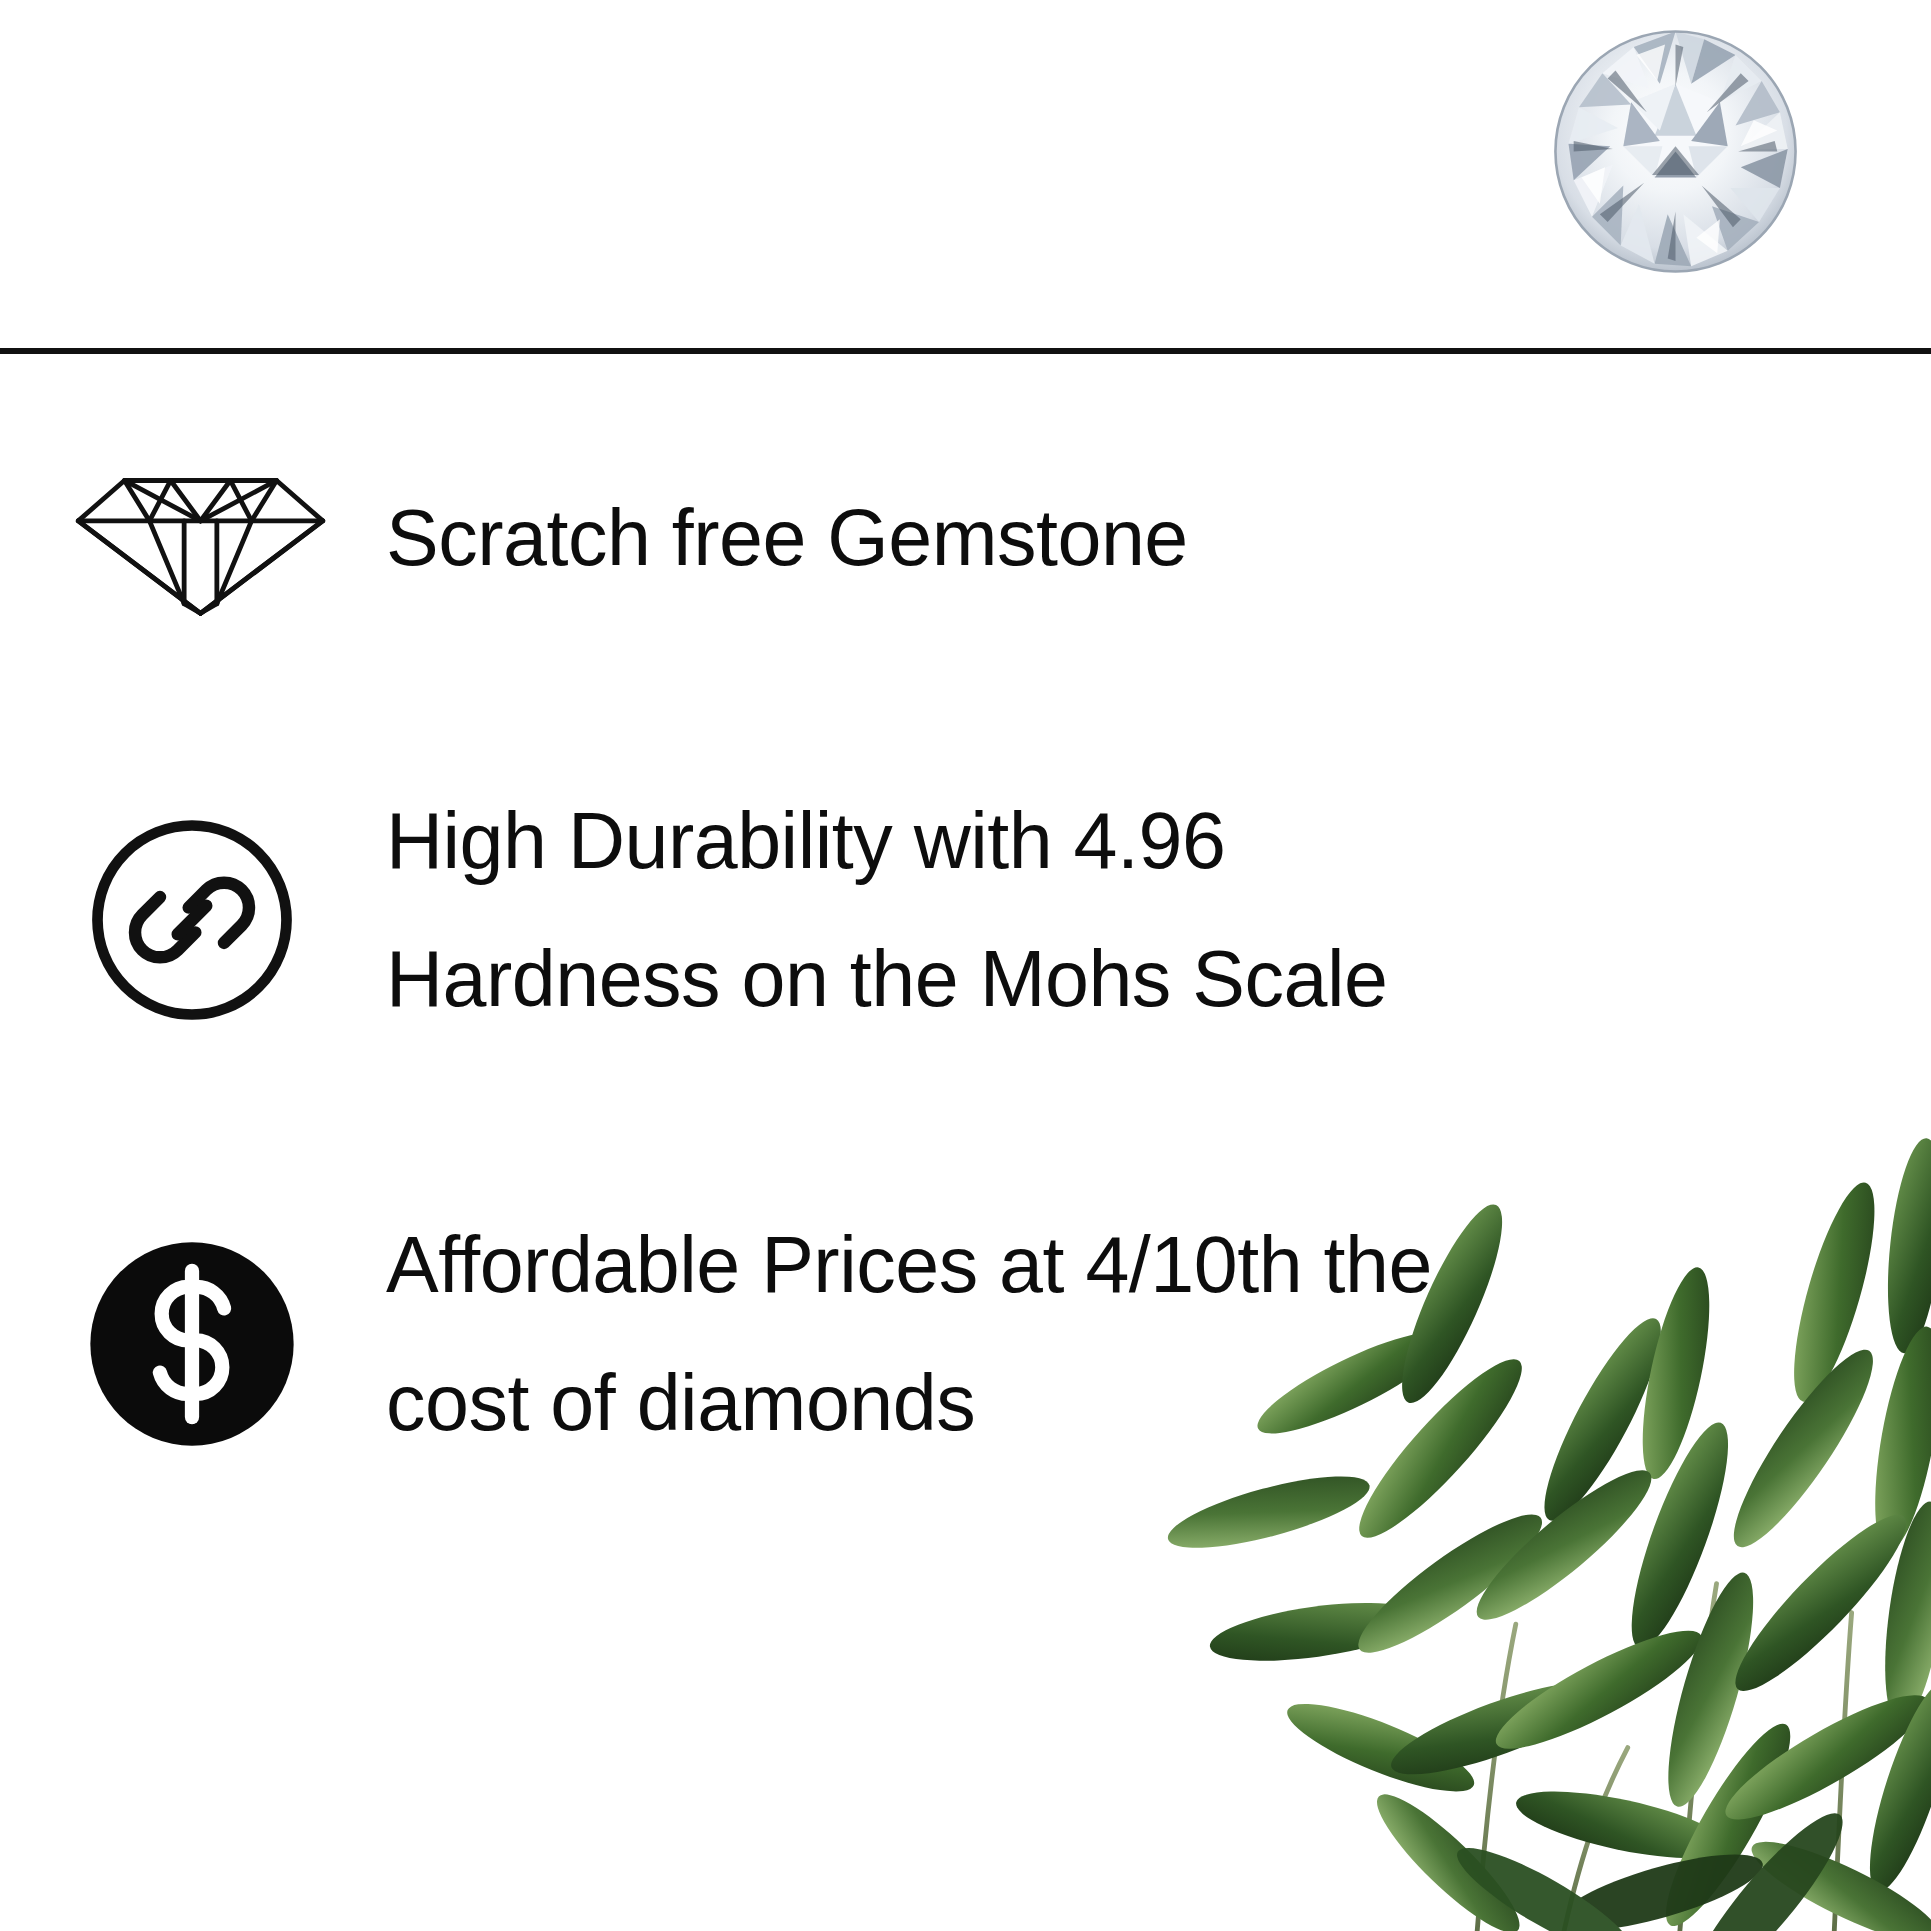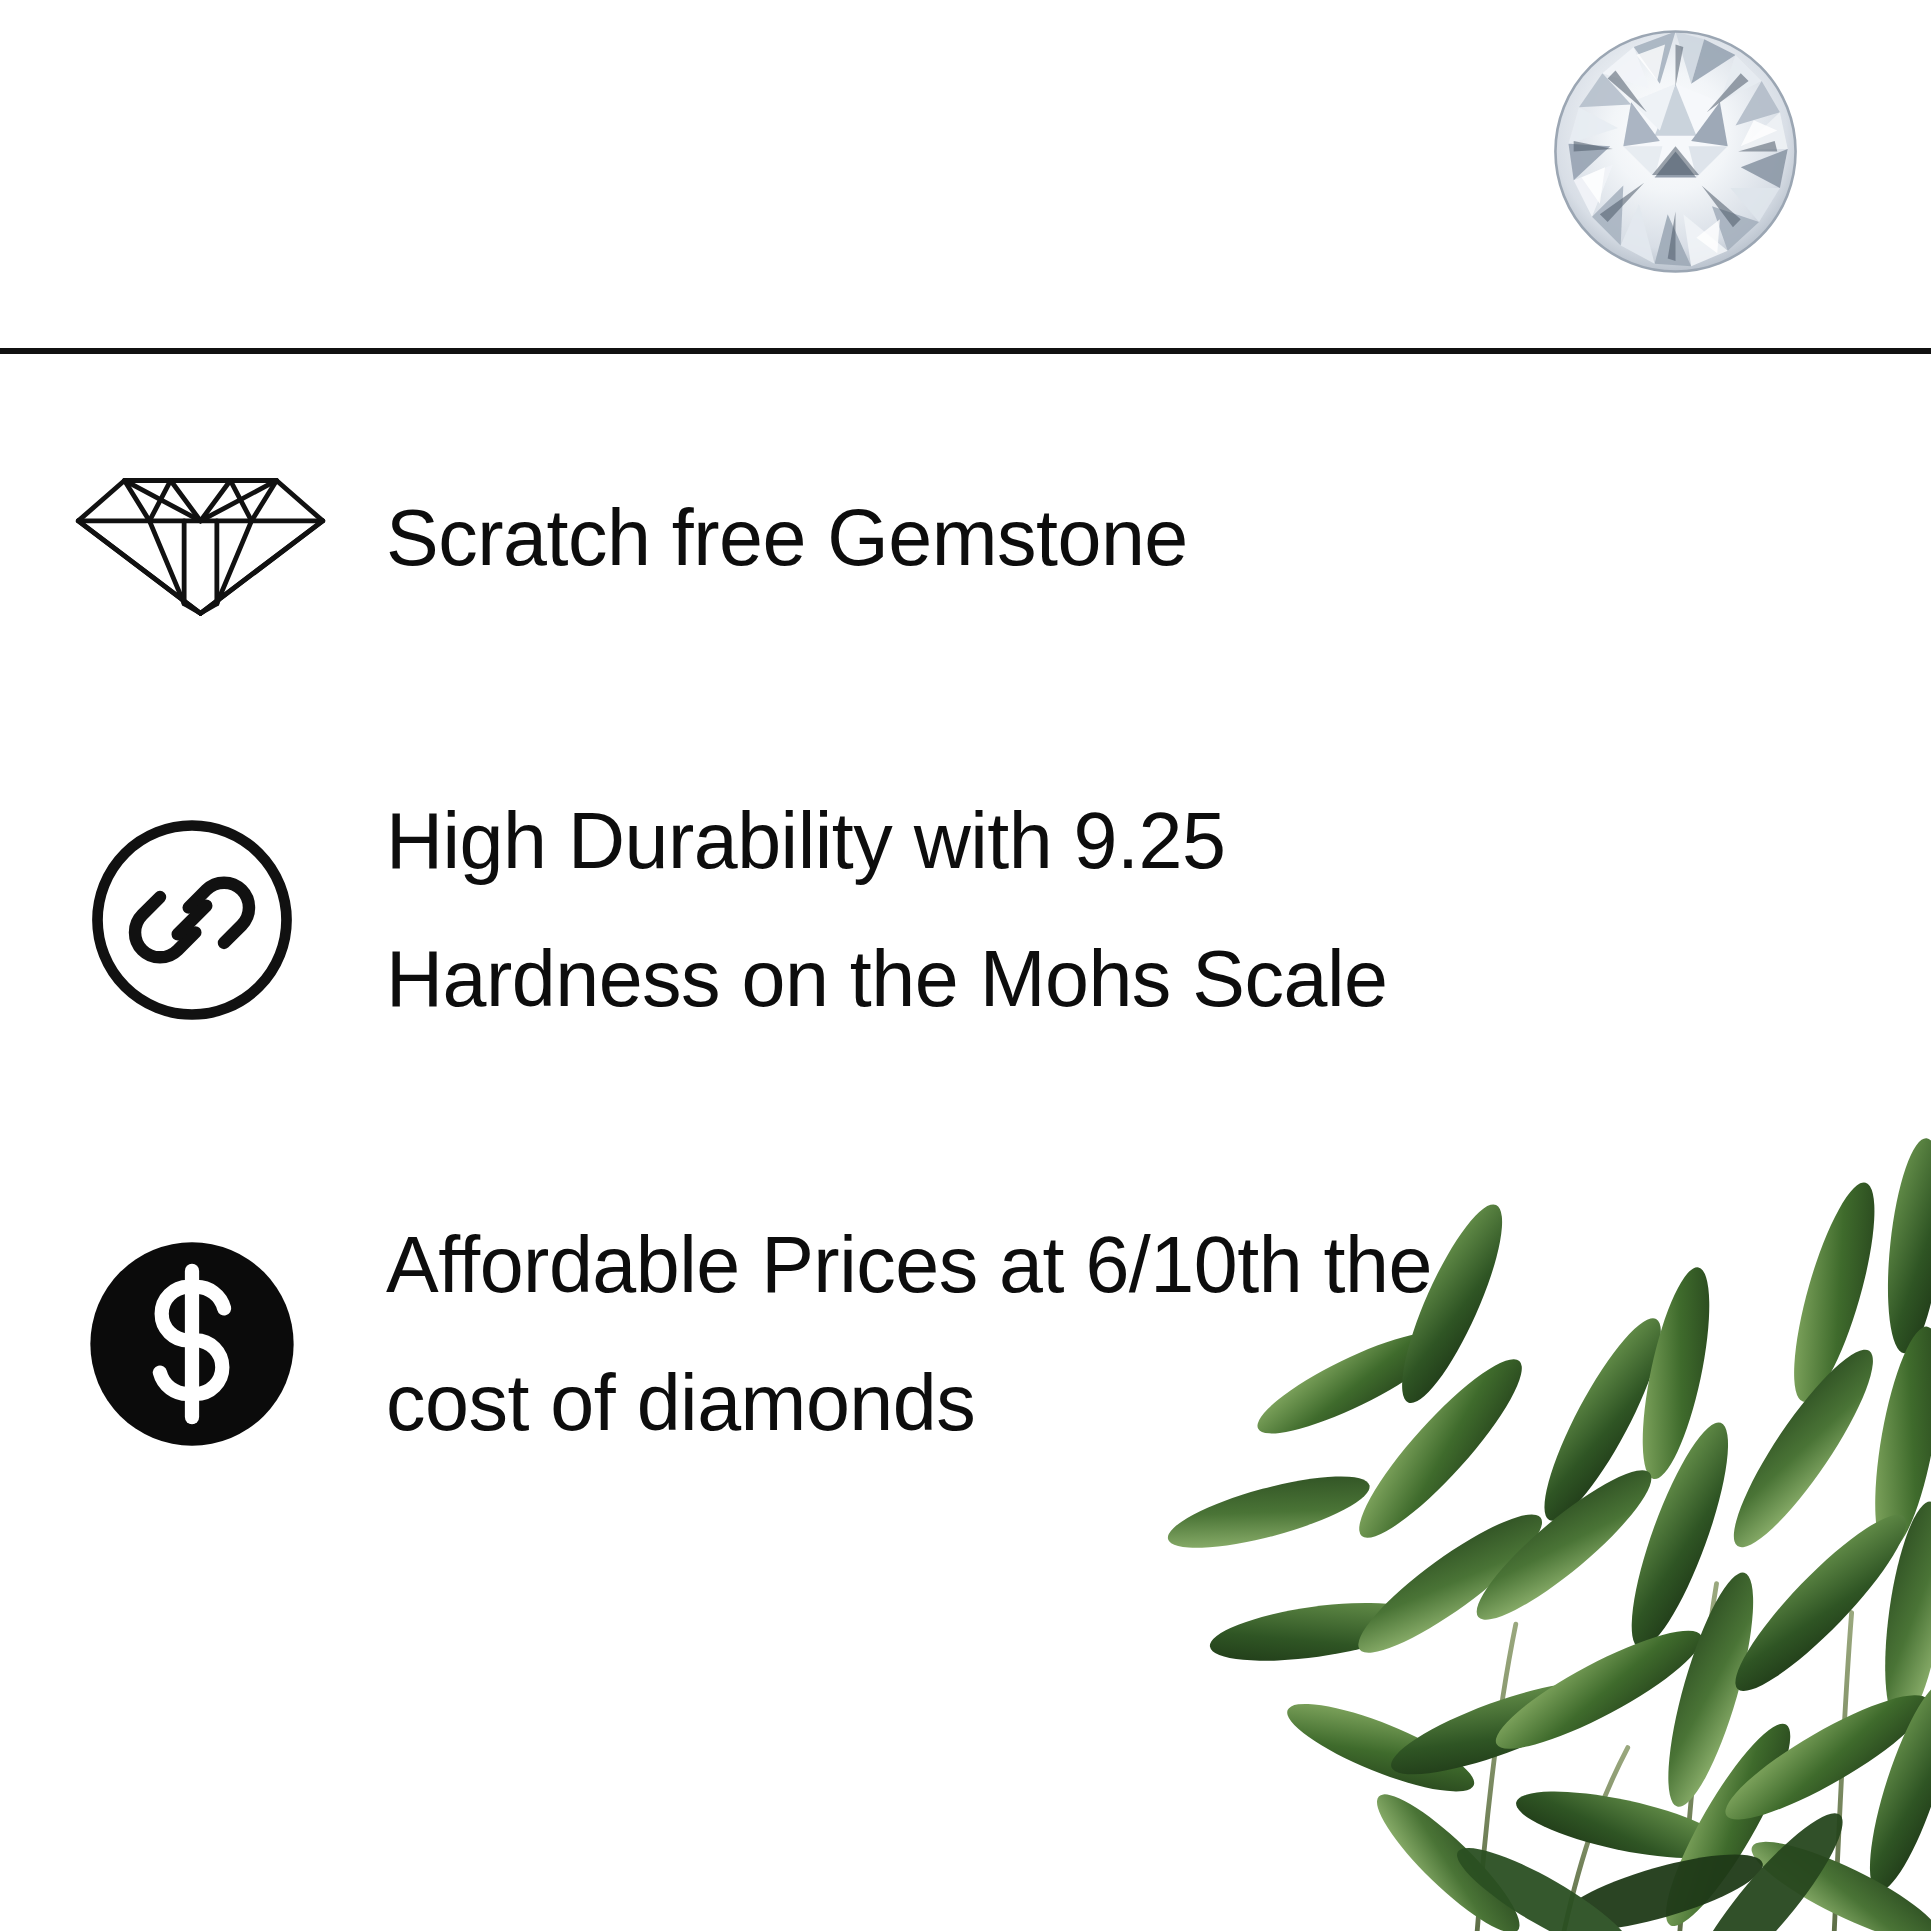--- a/index.html
+++ b/index.html
@@ -232,36 +232,36 @@
         <g fill="none" stroke="#111111" stroke-width="7" stroke-linecap="round" stroke-linejoin="round">
 
           <path d="M66 44 L80 44 A14 14 0 0 1 80 72 L66 72" transform="rotate(-45 73 58)"></path>
 
           <path d="M54 48 L40 48 A14 14 0 0 0 40 76 L54 76" transform="rotate(-45 47 62)"></path>
 
           <line x1="52" y1="68" x2="68" y2="52"></line>
         </g>
       </svg>
 
-      <div class="feature-text">High Durability with 9.25
+      <div class="feature-text">High Durability with 4.96
 Hardness on the Mohs Scale</div>
     </div>
 
     <div class="feature-row" id="row-price">
 
       <svg class="feature-icon" viewBox="0 0 120 120">
         <circle cx="60" cy="60" r="57" fill="#0b0b0b"></circle>
         <g fill="none" stroke="#ffffff" stroke-width="8" stroke-linecap="round" stroke-linejoin="round">
           <line x1="60" y1="19" x2="60" y2="101"></line>
           <path d="M78 40 A16 16 0 0 0 62 28 L58 28 A15 15 0 0 0 58 58
                    L62 58 A15 15 0 0 1 62 88 L58 88 A16 16 0 0 1 42 76"></path>
         </g>
       </svg>
 
-      <div class="feature-text">Affordable Prices at 6/10th the
+      <div class="feature-text">Affordable Prices at 4/10th the
 cost of diamonds</div>
     </div>
 
   </div>
 
   <svg id="foliage" viewBox="0 0 900 830">
     <defs>
       <linearGradient id="lf1" x1="0" y1="0" x2="1" y2="1">
         <stop offset="0%" stop-color="#8fb36a"></stop>
         <stop offset="55%" stop-color="#3f6b2c"></stop>

